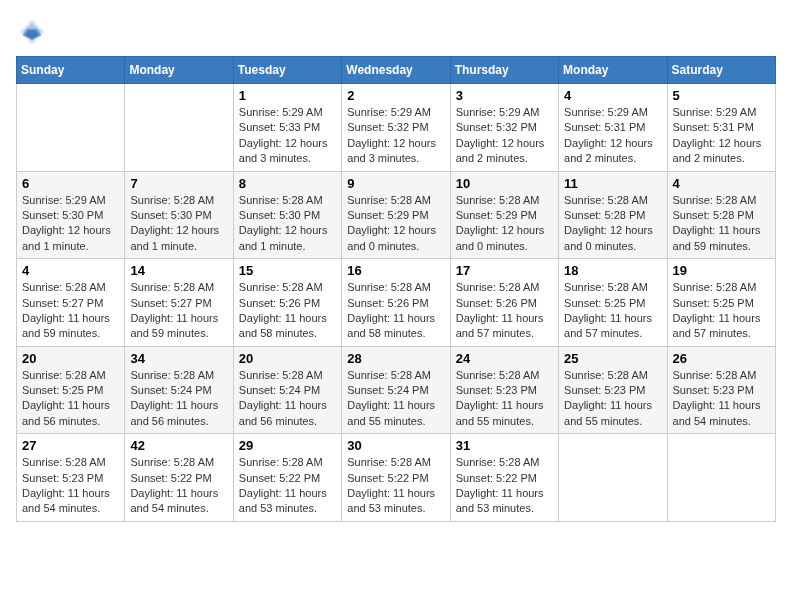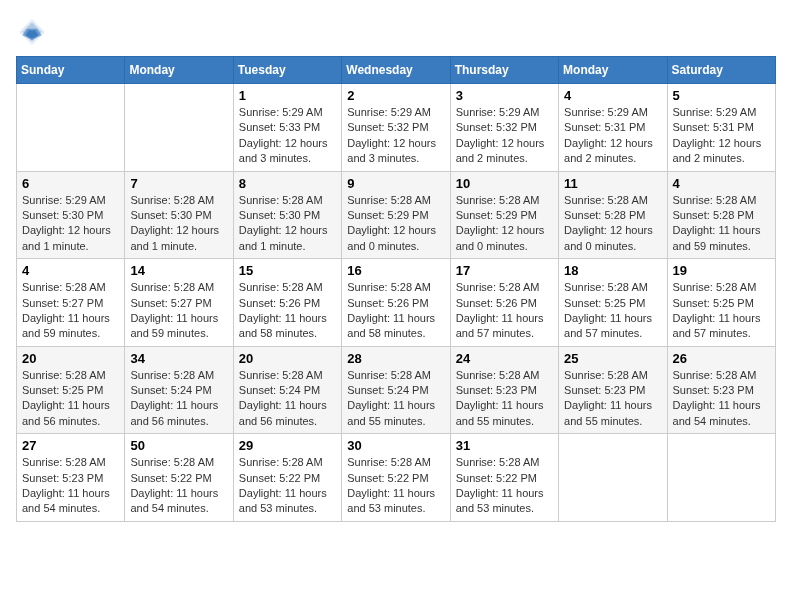--- a/index.html
+++ b/index.html
@@ -236,21 +236,21 @@
           <div class="day-number">26</div>
           <div class="day-info">Sunrise: 5:28 AM<br>Sunset: 5:23 PM<br>Daylight: 11 hours and 54 minutes.</div>
         </td>
       </tr>
       <tr>
         <td>
           <div class="day-number">27</div>
           <div class="day-info">Sunrise: 5:28 AM<br>Sunset: 5:23 PM<br>Daylight: 11 hours and 54 minutes.</div>
         </td>
         <td>
-          <div class="day-number">50</div>
+          <div class="day-number">42</div>
           <div class="day-info">Sunrise: 5:28 AM<br>Sunset: 5:22 PM<br>Daylight: 11 hours and 54 minutes.</div>
         </td>
         <td>
           <div class="day-number">29</div>
           <div class="day-info">Sunrise: 5:28 AM<br>Sunset: 5:22 PM<br>Daylight: 11 hours and 53 minutes.</div>
         </td>
         <td>
           <div class="day-number">30</div>
           <div class="day-info">Sunrise: 5:28 AM<br>Sunset: 5:22 PM<br>Daylight: 11 hours and 53 minutes.</div>
         </td>

